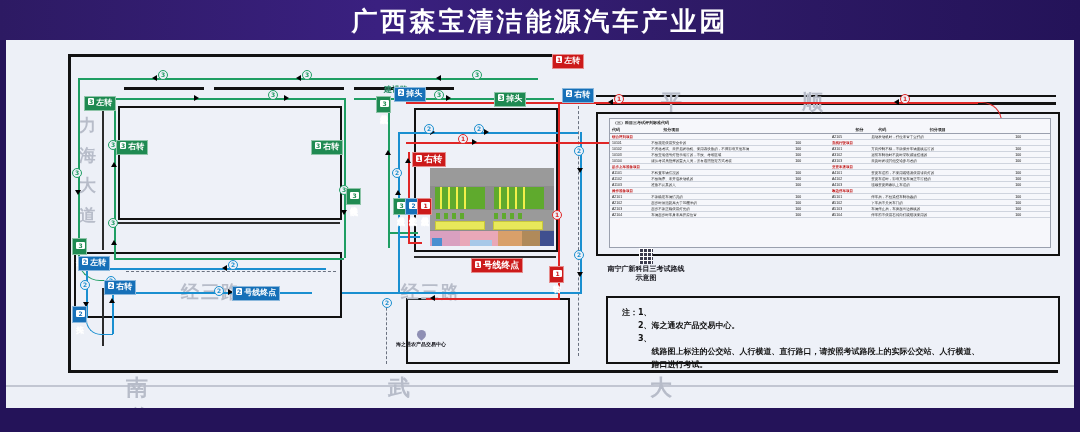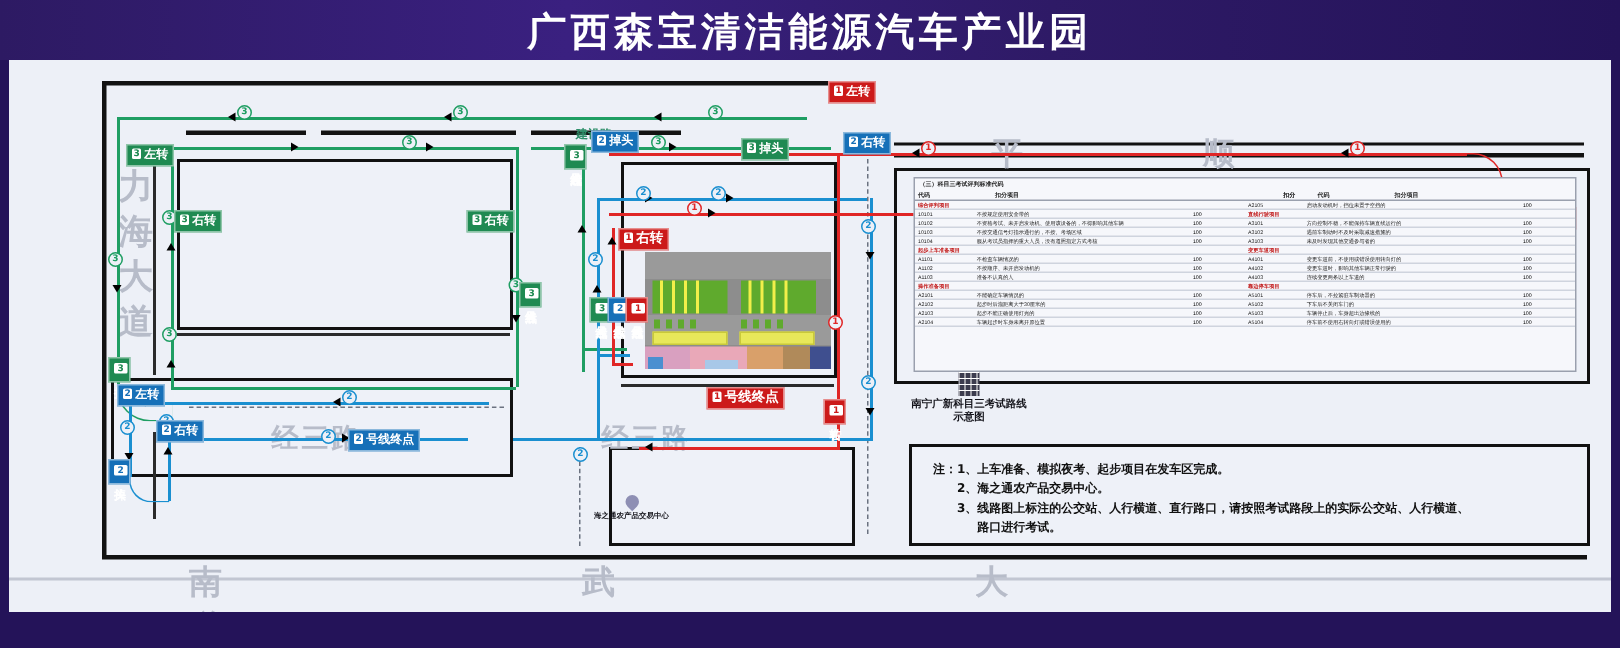--- a/index.html
+++ b/index.html
@@ -15,21 +15,21 @@
 
   
   .rd{position:absolute;background:#121212;}
   .rdl{position:absolute;background:#2b2b2b;}
   .blk{position:absolute;background:#eef1f8;border:2.5px solid #111;}
 
   
   .street{position:absolute;color:#b7bcc9;font-weight:bold;
     font-family:"DejaVu Sans","Liberation Sans",sans-serif;}
   .street.h{font-size:22px;letter-spacing:2px;}
-  .street.v{font-size:23px;width:16px;line-height:30px;text-align:right;}
+  .street.v{font-size:17px;width:16px;line-height:30px;text-align:right;}
 
   
   .ln{position:absolute;}
   .g{background:#1f9e63;}
   .b{background:#1a8fd0;}
   .r{background:#e02626;}
   .hl{height:1.6px;}
   .vl{width:1.6px;}
 
   
@@ -472,27 +472,26 @@
                 <span class="c3">100</span>
               </div>
             </div>
           </div>
     </div>
 
     <div class="notes" style="left:616px;top:266px;width:420px;">
       <div class="li">
         <b>注：</b>
         <span>1、</span>
-        <span>上车准备、模拟夜考、起步项目在发车区完成。</span>
       </div>
       <div class="li" style="padding-left:16px;">
         <span>2、</span>
         <span>海之通农产品交易中心。</span>
       </div>
       <div class="li" style="padding-left:16px;">
         <span>3、</span>
-        <span style="display:block;width:330px;white-space:normal;">线路图上标注的公交站、人行横道、直行路口，请按照考试路段上的实际公交站、人行横道、路口进行考试。</span>
+        <span style="display:block;width:330px;white-space:normal;margin-top:13px;">线路图上标注的公交站、人行横道、直行路口，请按照考试路段上的实际公交站、人行横道、路口进行考试。</span>
       </div>
     </div>
 
   </div>
   </div>
 </div>
 
 </body></html>

